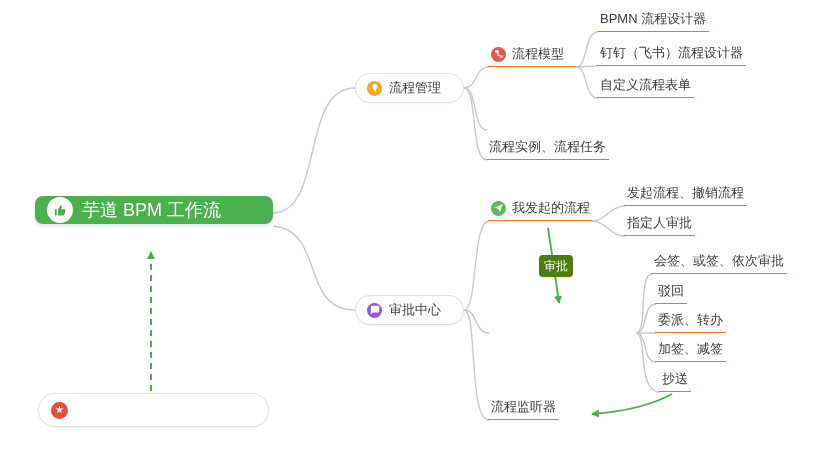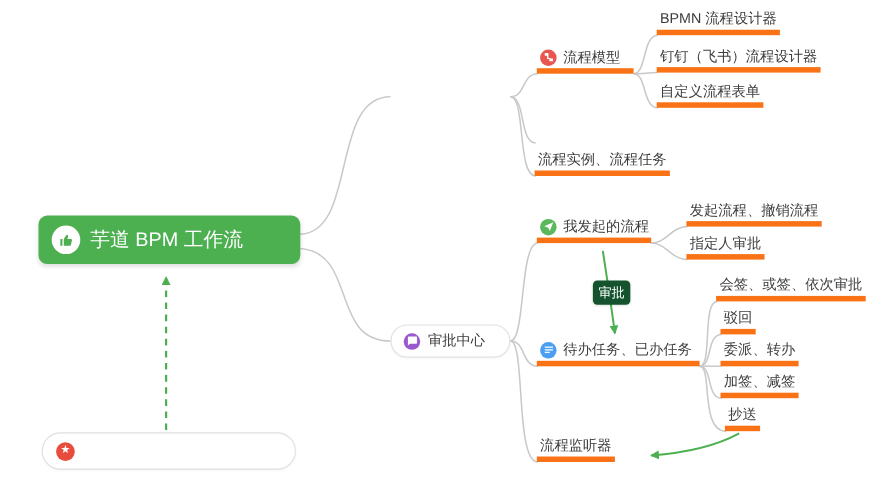--- a/index.html
+++ b/index.html
@@ -5,21 +5,21 @@
   * { margin:0; padding:0; box-sizing:border-box; }
   html,body { background:#fff; }
   body { font-family:"Liberation Sans","DejaVu Sans",sans-serif; }
 
   .canvas { position:relative; width:814px; height:453px; background:#ffffff; overflow:hidden; }
 
   .connectors { position:absolute; inset:0; width:814px; height:453px; pointer-events:none; }
 
   
   .root-node {
-    position:absolute; left:35px; top:196px; width:238px; height:44px;
+    position:absolute; left:35px; top:196px; width:238px; height:28px;
     background:#4caf50; border-radius:8px; display:flex; align-items:center;
     gap:9px; padding-left:12px; color:#fff; font-size:18px; font-weight:500;
     box-shadow:0 2px 4px rgba(0,0,0,0.12); cursor:pointer; white-space:nowrap;
   }
   .root-icon-circle {
     width:26px; height:26px; min-width:26px; border-radius:50%; background:#fff;
     display:inline-flex; align-items:center; justify-content:center;
   }
 
   
@@ -28,40 +28,40 @@
     border:1px solid #e0e0e0; border-radius:16px; display:flex; align-items:center;
     gap:7px; padding:0 11px; font-size:13px; color:#3d3d3d; white-space:nowrap;
     box-shadow:0 1px 2px rgba(0,0,0,0.05); cursor:pointer;
   }
   .branch-process { left:355px; top:73px; }
   .branch-approval { left:355px; top:295px;text-align:right; }
 
   
   .leaf {
     position:absolute; height:22px; line-height:18px; padding:0 3px 3px 3px;
-    border-bottom:5px solid #f97316; font-size:13px; color:#3d3d3d;
+    border-bottom:1px solid #f97316; font-size:13px; color:#3d3d3d;
     white-space:nowrap; display:flex; align-items:center; gap:6px; cursor:pointer;
   }
 
   .icon-circle {
     width:15px; height:15px; min-width:15px; border-radius:50%;
     display:inline-flex; align-items:center; justify-content:center;
     color:#fff; font-size:9px; line-height:1;
   }
   .ic-orange { background:#f5a623; }
   .ic-red    { background:#e8564f; }
   .ic-green  { background:#5cb85c; }
   .ic-blue   { background:#4a9ff5; }
   .ic-purple { background:#9b59d0; }
   .ic-star   { background:#e74c3c; width:17px; height:17px; min-width:17px; font-size:10px; }
 
   
   .badge {
     position:absolute; left:539px; top:255px; width:34px; height:22px;
-    background:#14532d; color:#fff; border-radius:4px; font-size:12px;
+    background:#4d7c0f; color:#fff; border-radius:4px; font-size:12px;
     display:flex; align-items:center; justify-content:center; cursor:pointer;
     box-shadow:0 1px 2px rgba(0,0,0,0.1);
   }
 
   
   .oa-box {
     position:absolute; left:38px; top:393px; width:231px; height:34px;
     background:#fff; border:1px solid #e0e0e0; border-radius:17px;
     display:flex; align-items:center; gap:8px; padding:0 12px;
     font-size:14px; color:#3d3d3d; white-space:nowrap;
@@ -108,20 +108,28 @@
 
   <div class="root-node">
     <span class="root-icon-circle">
       <svg viewBox="0 0 24 24" width="15" height="15" fill="#4caf50">
         <path d="M3 10h3v10H3zM8 20h8.4c1 0 1.8-.7 2-1.6l1.5-6.5c.2-1-.6-2-1.6-2h-5l.9-4c.2-.9-.4-1.8-1.3-1.9-.5 0-1 .2-1.3.6L8 10z"></path>
       </svg>
     </span>
     <span>芋道 BPM 工作流</span>
   </div>
 
+  <div class="branch-box branch-process">
+    <span class="icon-circle ic-orange">
+      <svg viewBox="0 0 24 24" width="10" height="10" fill="#fff">
+        <path d="M12 2a6.5 6.5 0 0 0-3.7 11.8c.7.5 1.2 1.3 1.2 2.2h5c0-.9.5-1.7 1.2-2.2A6.5 6.5 0 0 0 12 2zM9.8 17.5h4.4V19H9.8zM10.6 20h2.8v1.5h-2.8z"></path>
+      </svg>
+    </span>
+    <span>流程管理</span>
+  </div>
 
   <div class="leaf" style="left:488px; top:45px; width:88px;">
     <span class="icon-circle ic-red">
       <svg viewBox="0 0 24 24" width="10" height="10" fill="#fff">
         <path d="M3 3h8v6H3zM13 15h8v6h-8zM8 9h3v5h4v2h-7z"></path>
       </svg>
     </span>
     <span>流程模型</span>
   </div>
 
@@ -160,28 +168,20 @@
     <span>发起流程、撤销流程</span>
   </div>
   <div class="leaf" style="left:624px; top:214px;">
     <span>指定人审批</span>
   </div>
 
   <div class="badge">
     <span>审批</span>
   </div>
 
-  <div class="leaf" style="left:488px; top:311px; width:148px;">
-    <span class="icon-circle ic-blue">
-      <svg viewBox="0 0 24 24" width="10" height="10" fill="#fff">
-        <path d="M3 5h18v2.6H3zM3 10.7h18v2.6H3zM3 16.4h11v2.6H3z"></path>
-      </svg>
-    </span>
-    <span>待办任务、已办任务</span>
-  </div>
 
   <div class="leaf" style="left:651px; top:252px;justify-content:center;">
     <span>会签、或签、依次审批</span>
   </div>
   <div class="leaf" style="left:655px; top:282px;">
     <span>驳回</span>
   </div>
   <div class="leaf" style="left:655px; top:311px;">
     <span>委派、转办</span>
   </div>

